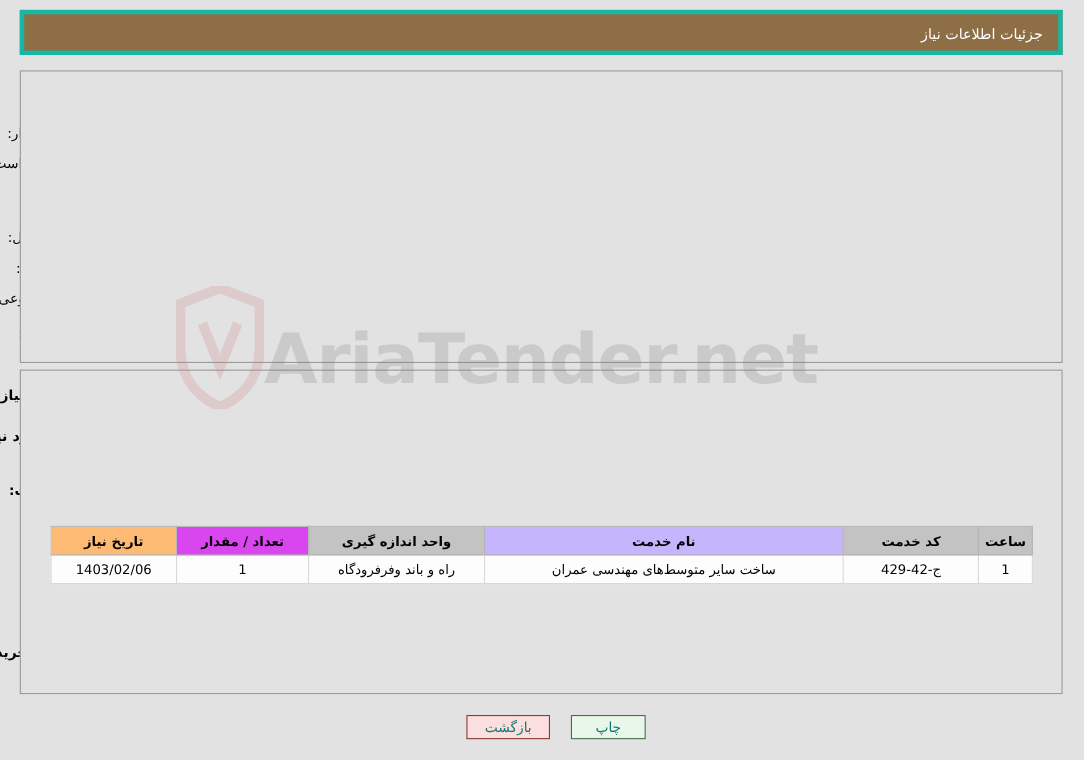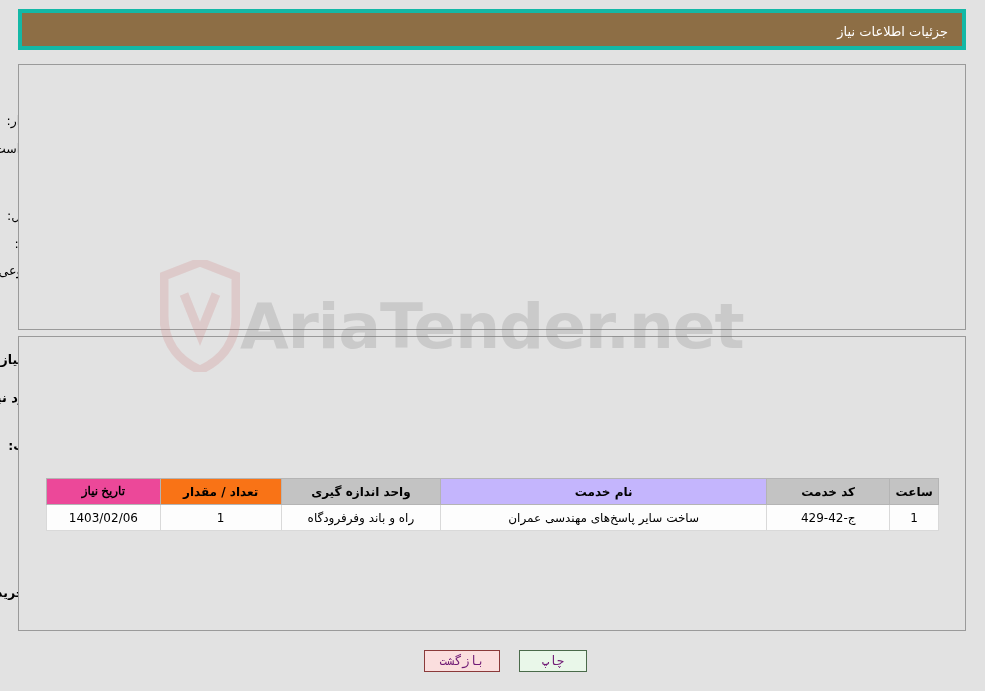--- a/index.html
+++ b/index.html
@@ -199,23 +199,23 @@
   .btn {
     position: absolute;
     height: 22px;
     border: 1px solid #555;
     box-sizing: border-box;
     font-size: 12.5px;
     display: flex;
     align-items: center;
     justify-content: center;
     cursor: pointer;
-    color: #701a75;
+    color: #0f766e;
     z-index: 3;
-    font-family: Liberation Mono, monospace;
+    font-family: Liberation Serif, serif;
   }
   #btn-print { left: 519px; top: 650px; width: 68px; background: #e9f7e9; border-color: #4a6a4a; }
   #btn-back  { left: 424px; top: 650px; width: 76px; background: #fbdede; border-color: #8a3a3a; }
 </style>
 </head>
 <body style="background: rgb(226, 226, 226);">
 
 <div id="watermark">
   <div class="wm-inner">
     <svg class="wm-shield" viewBox="0 0 80 112">
@@ -290,29 +290,29 @@
 <span class="lbl bold" style="right:900px; top:438px;">گروه خدمت:</span>
 <div class="fld rtltext" style="right:173px; top:433px; width:663px; height:22px;">ساختمان</div>
 
 <table id="svc-table">
   <thead>
     <tr>
       <th style="width: 40px; background: rgb(195, 195, 195);">ساعت</th>
       <th style="width: 120px; background: rgb(195, 195, 195);">کد خدمت</th>
       <th style="width: 345px; background: #c4b5fd;">نام خدمت</th>
       <th style="width: 160px; background: rgb(195, 195, 195); margin-left: 47px;">واحد اندازه گیری</th>
-      <th style="width: 120px; background: #f97316;">تعداد / مقدار</th>
-      <th style="width: 108px; background: #ec4899; font-family: Liberation Serif, serif;">تاریخ نیاز</th>
+      <th style="width: 120px; background: #d946ef;">تعداد / مقدار</th>
+      <th style="width: 108px; background: #fdba74;">تاریخ نیاز</th>
     </tr>
   </thead>
   <tbody>
     <tr>
       <td>1</td>
       <td>ج-42-429</td>
-      <td>ساخت سایر پاسخ‌های مهندسی عمران</td>
+      <td>ساخت سایر متوسط‌های مهندسی عمران</td>
       <td>راه و باند وفرفرودگاه</td>
       <td>1</td>
       <td>1403/02/06</td>
     </tr>
   </tbody>
 </table>
 
 <span class="lbl bold" style="right:900px; top:585px;">توضیحات خریدار:</span>
 <div class="ta" style="right:76px; top:547px; width:772px; height:75px;">
   <div>پرداختی در صورت گشایش مالی در چند قسط پرداخت میشود</div>

